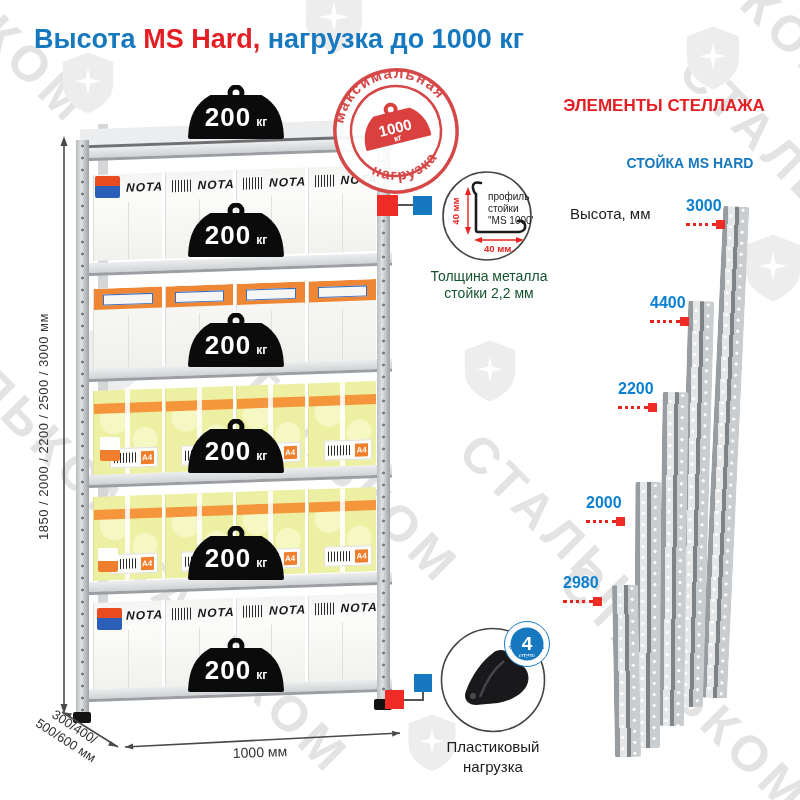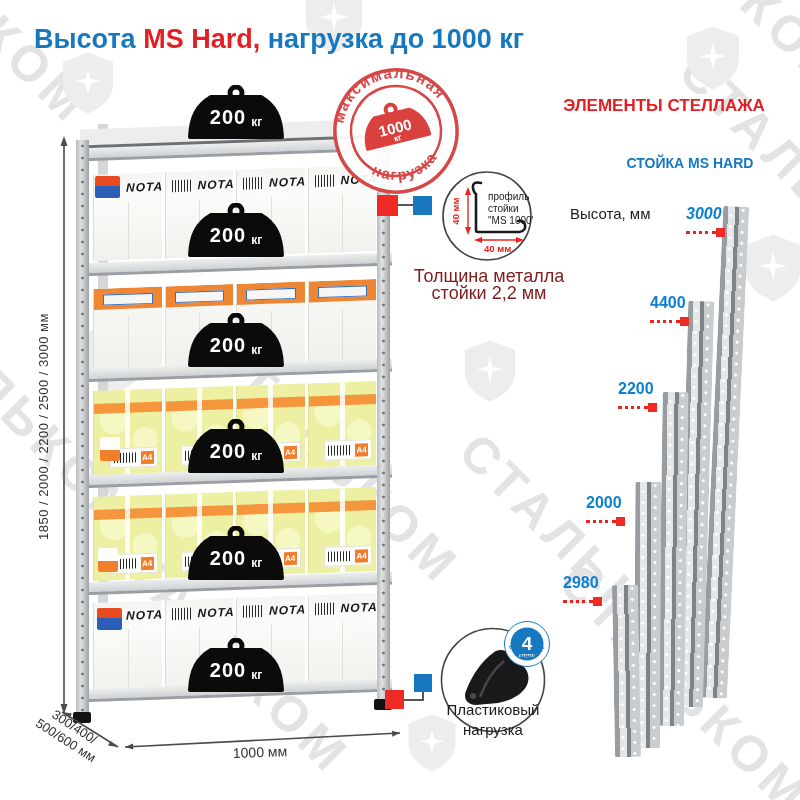--- a/index.html
+++ b/index.html
@@ -57,21 +57,21 @@
         color:#fff;font-size:8px;font-weight:bold;text-align:center;line-height:13px;}
   .side-sticker{position:absolute;width:25px;height:22px;z-index:3;border-radius:2px;
         background:linear-gradient(180deg,#e84b1f 45%,#2b5eb8 45%);}
   .side-sticker2{position:absolute;width:20px;height:24px;z-index:3;border-radius:2px;
         background:linear-gradient(180deg,#fdfdfb 55%,#f07f2d 55%);}
 
   
   .weight{position:absolute;width:118px;height:54px;z-index:4;}
   .wtext{position:absolute;left:0;top:10px;right:0;bottom:0;display:flex;
          justify-content:center;align-items:center;color:#fff;}
-  .wval{font-size:20px;font-weight:bold;letter-spacing:1px;}
+  .wval{font-size:26px;font-weight:bold;letter-spacing:1px;}
   .wunit{font-size:12px;font-weight:bold;margin-left:5px;margin-top:9px;}
 
   
   .stamp{left:331px;top:66px;width:130px;height:130px;transform:rotate(-14deg);z-index:6;}
 
   
   .msq{position:absolute;background:#ee2b25;z-index:6;}
   .bsq{position:absolute;background:#1679c0;z-index:6;}
   .cline{position:absolute;background:#555;z-index:5;}
 
@@ -97,23 +97,23 @@
       linear-gradient(90deg,#989da1 0 5px,#e4e6e7 5px 12px,#7e8387 12px 16px,#c9cdcf 16px 100%);
     background-size:8px 11px,8px 11px,100% 100%;
     background-position:4px 4px,16px 9px,0 0;
     background-repeat:repeat-y,repeat-y,no-repeat;}
   .hitem{position:absolute;z-index:4;}
   .hlabel{color:#0b7fd0;font-weight:bold;font-size:16px;display:block;}
   .hdots{display:inline-block;width:30px;border-top:3px dotted #e8241f;vertical-align:middle;}
   .hsq{display:inline-block;width:9px;height:9px;background:#ee2b25;vertical-align:middle;}
 
   .circle-detail{position:absolute;z-index:3;}
-  .thickness{left:409px;top:268px;width:160px;text-align:center;font-size:18px;
-      color:#7f1d1d;line-height:17px;z-index:4;}
-  .ped-caption{left:413px;top:700px;width:160px;text-align:center;font-size:15px;
+  .thickness{left:409px;top:268px;width:160px;text-align:center;font-size:14px;
+      color:#14532d;line-height:17px;z-index:4;}
+  .ped-caption{left:413px;top:737px;width:160px;text-align:center;font-size:15px;
       color:#1b1b1b;line-height:20px;z-index:4;}
 </style>
 </head>
 <body>
 
 <div>
   <div class="wm-text" style="left:560px;top:-60px;">СТАЛЬКОМ</div>
   <div class="wm-text" style="left:640px;top:150px;">СТАЛЬКОМ</div>
   <div class="wm-text" style="left:-200px;top:-30px;">СТАЛЬКОМ</div>
   <div class="wm-text" style="left:-150px;top:380px;">СТАЛЬКОМ</div>
@@ -452,21 +452,21 @@
 </div>
 <div class="abs stand-title">СТОЙКА MS HARD</div>
 <div class="abs height-label">Высота, мм</div>
 
 <div class="upost" style="left:701px;top:206px;height:492px;transform:rotate(2.6deg);transform-origin:bottom center;"></div>
 <div class="upost" style="left:677px;top:301px;height:406px;transform:rotate(1.6deg);transform-origin:bottom center;"></div>
 <div class="upost" style="left:658px;top:392px;height:334px;transform:rotate(0.8deg);transform-origin:bottom center;"></div>
 <div class="upost" style="left:634px;top:482px;height:266px;transform:rotate(0.3deg);transform-origin:bottom center;"></div>
 <div class="upost" style="left:615px;top:585px;height:172px;transform:rotate(-1deg);transform-origin:bottom center;"></div>
 
-<div class="hitem" style="left:686px;top:205px;font-style:italic;">
+<div class="hitem" style="left:686px;top:197px;">
   <span class="hlabel">3000</span><span class="hdots"></span><span class="hsq"></span>
 </div>
 <div class="hitem" style="left:650px;top:294px;">
   <span class="hlabel">4400</span><span class="hdots"></span><span class="hsq"></span>
 </div>
 <div class="hitem" style="left:618px;top:380px;">
   <span class="hlabel">2200</span><span class="hdots"></span><span class="hsq"></span>
 </div>
 <div class="hitem" style="left:586px;top:494px;">
   <span class="hlabel">2000</span><span class="hdots"></span><span class="hsq"></span>

